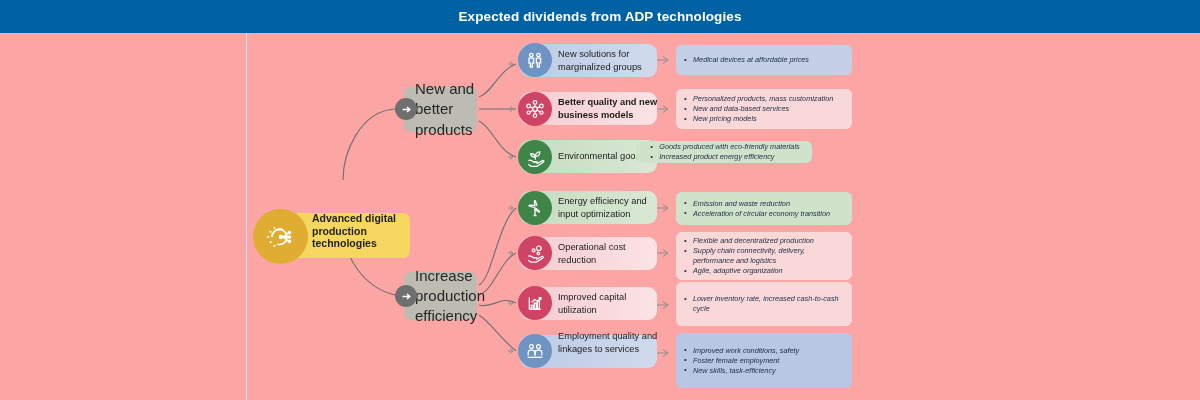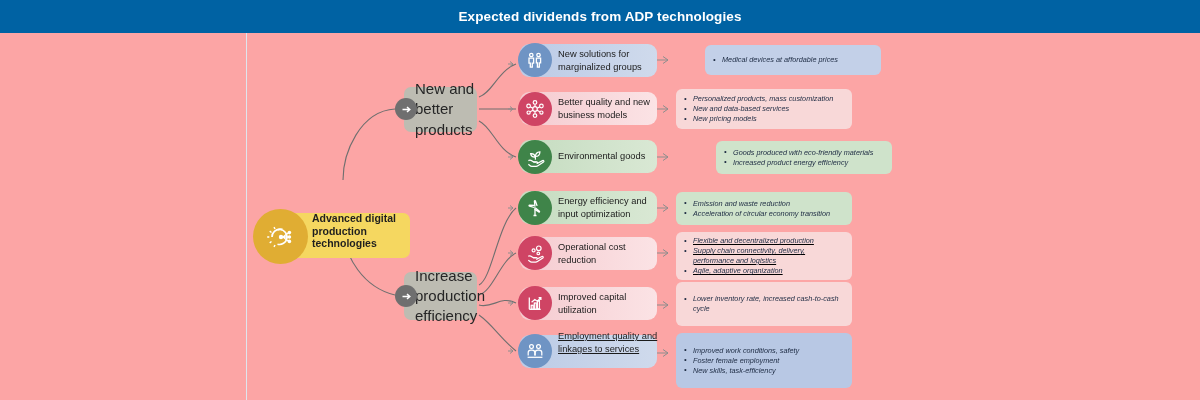--- a/index.html
+++ b/index.html
@@ -189,60 +189,60 @@
     <div class="card grad-blue" style="left:520px; top:11px; height:33px;"></div>
     <div class="card-circle cc-blue" style="left:518px; top:10px;">
       <svg width="20" height="20" viewBox="0 0 20 20" stroke="#ffffff" stroke-width="1.3" fill="none">
         <circle cx="6.3" cy="5" r="1.7"></circle>
           <path d="M4 8.2h4.6v5H7.3v4H5.3v-4H4z"></path>
         <circle cx="13.5" cy="5" r="1.7"></circle>
           <path d="M11.4 8.2h4.2v4.6h-1.3v4.4h-1.9v-4.4h-1z"></path>
       </svg>
     </div>
     <div class="card-text" style="left:558px; top:11px; width:95px; height:33px;">New solutions for marginalized groups</div>
-    <div class="detail c-blue" style="left:676px; top:12px; height:30px;margin-left:29px;">
+    <div class="detail c-blue" style="left:676px; top:12px; height:30px;">
       <ul>
         <li>Medical devices at affordable prices</li>
       </ul>
     </div>
 
     <div class="card grad-pink" style="left:520px; top:59px; height:33px;"></div>
     <div class="card-circle cc-pink" style="left:518px; top:59px;">
       <svg width="20" height="20" viewBox="0 0 20 20" stroke="#ffffff" stroke-width="1.2" fill="none">
         <circle cx="10" cy="10" r="2.3"></circle>
         <circle cx="10" cy="3.4" r="1.8"></circle>
           <circle cx="10" cy="16.6" r="1.8"></circle>
         <circle cx="3.6" cy="7" r="1.8"></circle>
           <circle cx="16.4" cy="7" r="1.8"></circle>
         <circle cx="3.6" cy="13.6" r="1.6"></circle>
           <circle cx="16.4" cy="13.6" r="1.6"></circle>
         <path d="M10 5.2v2.5M10 12.3v2.5M5.3 7.9 7.9 9.2M14.7 7.9 12.1 9.2M5.2 12.7 8 11.3M14.8 12.7 12 11.3"></path>
       </svg>
     </div>
-    <div class="card-text" style="left:558px; top:59px; width:100px; height:33px;">Better quality and new business models</div>
+    <div class="card-text" style="left:558px; top:59px; width:100px; height:33px;font-weight:bold;">Better quality and new business models</div>
     <div class="detail c-pink" style="left:676px; top:56px; height:40px;">
       <ul>
         <li>Personalized products, mass customization</li>
         <li>New and data-based services</li>
         <li>New pricing models</li>
       </ul>
     </div>
 
     <div class="card grad-green" style="left:520px; top:107px; height:33px;"></div>
     <div class="card-circle cc-green" style="left:518px; top:107px;">
       <svg width="21" height="21" viewBox="0 0 21 21" stroke="#ffffff" stroke-width="1.25" fill="none">
         <path d="M10.5 9.5c0-2.6 1.6-4.4 4.4-4.6-.1 2.8-1.8 4.5-4.4 4.6z"></path>
         <path d="M10.2 9.6C9.6 7.6 7.9 6.4 5.6 6.7c.4 2.3 2 3.5 4.1 3.5z"></path>
         <path d="M10.4 9.6v3.1"></path>
         <path d="M3.4 13.6c1.5-.9 2.7-.3 3.7.5.6.5 1.2.8 2 .8h2.6c.8 0 1.3.9.6 1.4"></path>
         <path d="M8.3 15.2h3.4M11.6 16.8 17.6 13.6c.9-.5 1.8.8.9 1.5l-5.6 3.7c-.6.4-1.1.5-1.8.5H6.8c-.8 0-1.4-.3-2-.8l-1.4-1.2"></path>
       </svg>
     </div>
     <div class="card-text" style="left:558px; top:107px; width:95px; height:33px;text-align:center;">Environmental goods</div>
-    <div class="detail c-green" style="left:716px; top:108px; height:33px;">
+    <div class="detail c-green" style="left:636px; top:108px; height:22px;align-items:center;">
       <ul>
         <li>Goods produced with eco-friendly materials</li>
         <li>Increased product energy efficiency</li>
       </ul>
     </div>
 
     <div class="card grad-green" style="left:520px; top:158px; height:33px;"></div>
     <div class="card-circle cc-green" style="left:518px; top:158px;">
       <svg width="20" height="20" viewBox="0 0 20 20" stroke="#ffffff" stroke-width="1.3" fill="none">
         <path d="M10 9.3v8.2M8.5 17.5h3"></path>
@@ -263,21 +263,21 @@
     <div class="card-circle cc-pink" style="left:518px; top:203px;">
       <svg width="21" height="21" viewBox="0 0 21 21" stroke="#ffffff" stroke-width="1.2" fill="none">
         <circle cx="13.8" cy="5.3" r="2.3"></circle>
         <circle cx="8.6" cy="7.4" r="1.5"></circle>
         <circle cx="13.3" cy="10.4" r="1.3"></circle>
         <path d="M3.2 13.3c1.4-.9 2.6-.35 3.6.45.6.5 1.2.75 2 .75h2.5c.8 0 1.25.9.55 1.35"></path>
         <path d="M8 14.8h3.3M11.2 16.5l5.8-3c.9-.45 1.75.8.85 1.45l-5.4 3.6c-.6.4-1.05.5-1.75.5H6.6c-.8 0-1.35-.3-1.95-.8l-1.35-1.15"></path>
       </svg>
     </div>
     <div class="card-text" style="left:558px; top:204px; width:98px; height:33px;">Operational cost reduction</div>
-    <div class="detail c-pink" style="left:676px; top:199px; height:48px;text-decoration:underline;">
+    <div class="detail c-pink" style="left:676px; top:199px; height:48px;">
       <ul>
         <li>Flexible and decentralized production</li>
         <li>Supply chain connectivity, delivery, performance and logistics</li>
         <li>Agile, adaptive organization</li>
       </ul>
     </div>
 
     <div class="card grad-pink" style="left:520px; top:254px; height:33px;"></div>
     <div class="card-circle cc-pink" style="left:518px; top:253px;">
       <svg width="20" height="20" viewBox="0 0 20 20" stroke="#ffffff" stroke-width="1.25" fill="none">
@@ -298,21 +298,21 @@
     <div class="card grad-blue" style="left:520px; top:302px; height:33px;"></div>
     <div class="card-circle cc-blue" style="left:518px; top:301px;">
       <svg width="20" height="20" viewBox="0 0 20 20" stroke="#ffffff" stroke-width="1.25" fill="none">
         <circle cx="6.5" cy="5.6" r="1.9"></circle>
           <circle cx="13.5" cy="5.6" r="1.9"></circle>
         <path d="M3.2 14.4v-2.8c0-1.5 1.2-2.6 2.6-2.6h1.4c1.4 0 2.6 1.1 2.6 2.6v2.8"></path>
         <path d="M10.2 14.4v-2.8c0-1.5 1.2-2.6 2.6-2.6h1.4c1.4 0 2.6 1.1 2.6 2.6v2.8"></path>
         <path d="M2.6 16.3h14.8"></path>
       </svg>
     </div>
-    <div class="card-text" style="left:558px; top:302px; width:104px; height:15px;text-decoration:underline;">Employment quality and linkages to services</div>
+    <div class="card-text" style="left:558px; top:302px; width:104px; height:15px;">Employment quality and linkages to services</div>
     <div class="detail c-blue2" style="left:676px; top:300px; height:55px;">
       <ul>
         <li>Improved work conditions, safety</li>
         <li>Foster female employment</li>
         <li>New skills, task-efficiency</li>
       </ul>
     </div>
 
   </div>
 </div>

